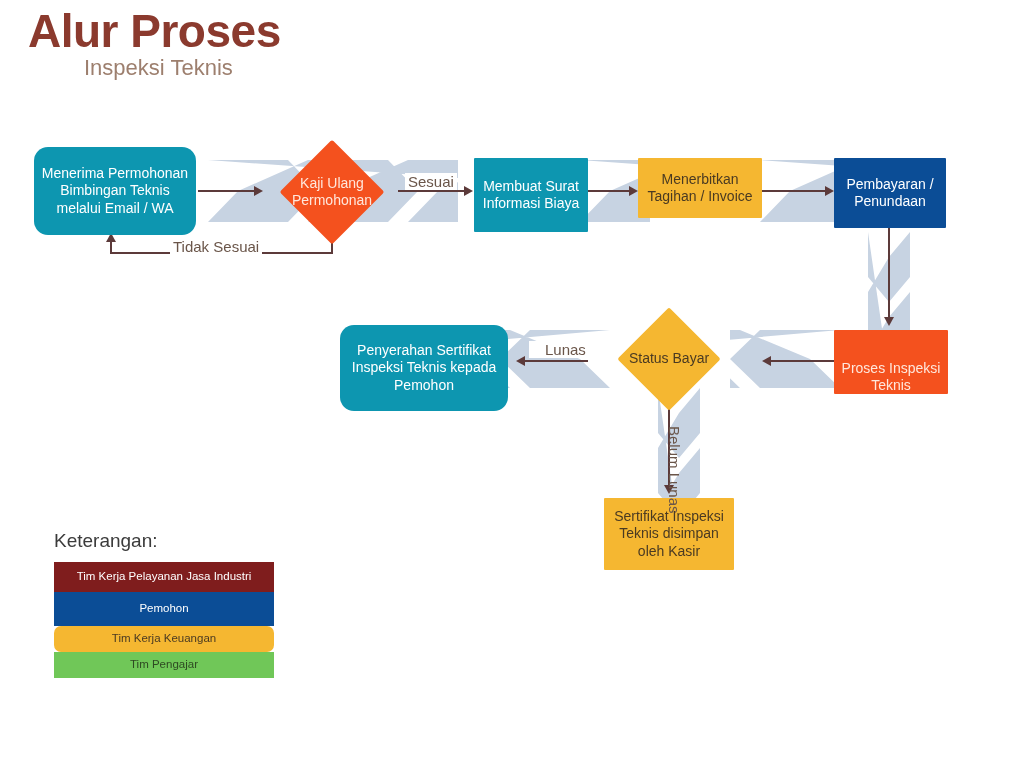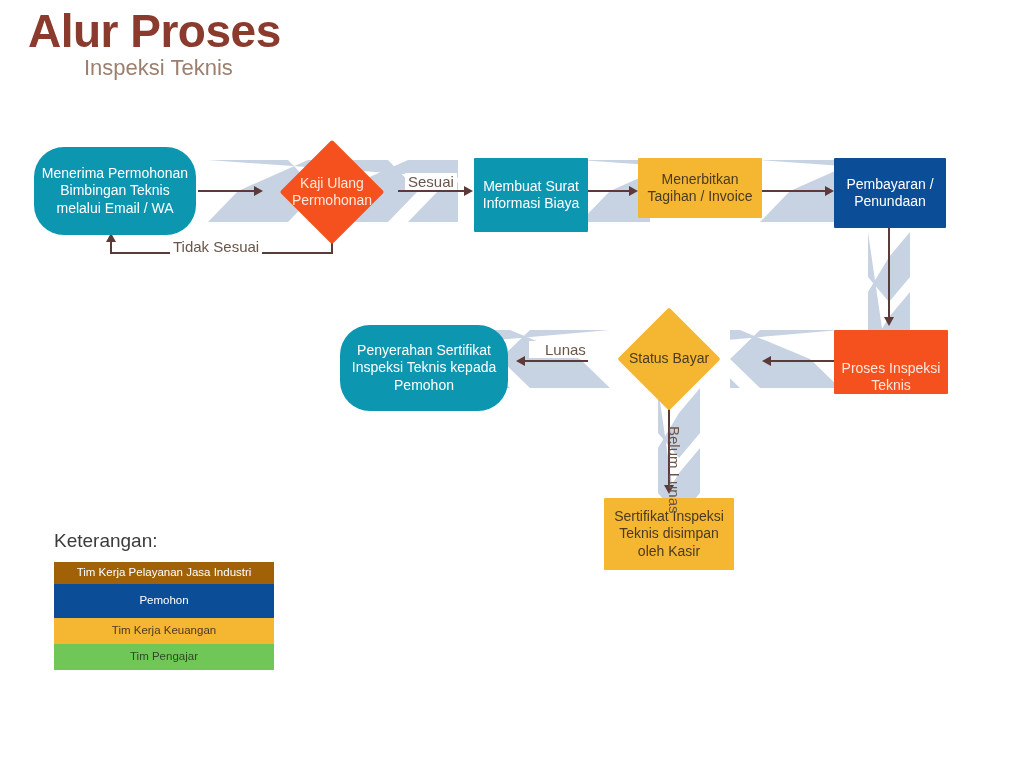--- a/index.html
+++ b/index.html
@@ -38,21 +38,21 @@
     display: flex;
     align-items: center;
     justify-content: center;
     text-align: center;
     box-sizing: border-box;
     line-height: 1.22;
     z-index: 5;
   }
   .node .lbl { display: block; width: 100%; padding: 0 6px; }
 
-  .shape-pill   { border-radius: 30px; }
+  .shape-pill   { border-radius: 14px; }
   .shape-rect   { border-radius: 1px; }
 
   
   .shape-diamond {
     background: transparent !important;
   }
   .shape-diamond .dia-bg {
     position: absolute;
     left: 50%; top: 50%;
     transform: translate(-50%, -50%) rotate(45deg);
@@ -248,29 +248,29 @@
 <div class="arrow left" style="left:516px; top:356px;"></div>
 <div class="edge-label" style="left:529px; top:341px;padding-left:16px;">Lunas</div>
 
 <div class="conn v" style="left:668px; top:400px; height:88px;"></div>
 <div class="arrow down" style="left:664px; top:485px;"></div>
 <div class="edge-label vert" style="left:683px; top:423px;">Belum Lunas</div>
 
 <div id="legend">
   <div id="legend-title">Keterangan:</div>
 
-  <div class="legend-row" style="background:#a16207; color:#FFFFFF; height:22px;">
+  <div class="legend-row" style="background:#7f1d1d; color:#FFFFFF; height:30px;">
     <span>Tim Kerja Pelayanan Jasa Industri</span>
   </div>
 
   <div class="legend-row" style="background:#0B4D96; color:#FFFFFF; height:34px;">
     <span>Pemohon</span>
   </div>
 
 
-  <div class="legend-row" style="background:#F5B731; color:#4A3A22; height:26px;">
+  <div class="legend-row" style="background:#F5B731; color:#4A3A22; height:26px;border-radius:7px;">
     <span>Tim Kerja Keuangan</span>
   </div>
 
   <div class="legend-row" style="background:#70C758; color:#2E4A22; height:26px;">
     <span>Tim Pengajar</span>
   </div>
 </div>
 
 </body></html>

